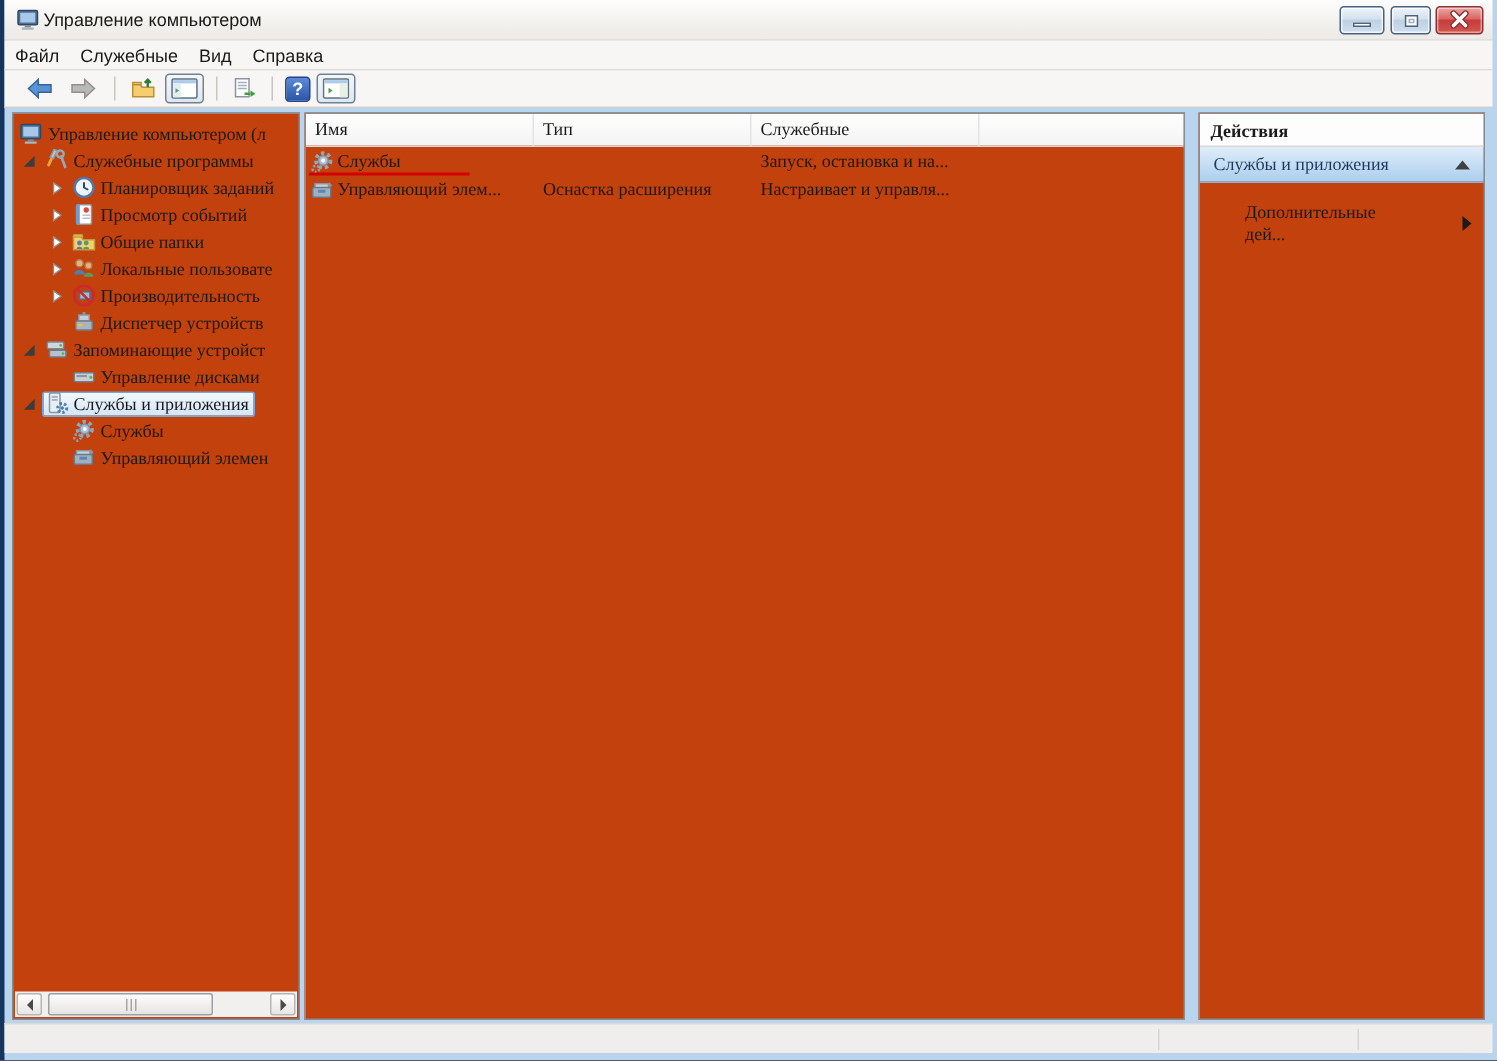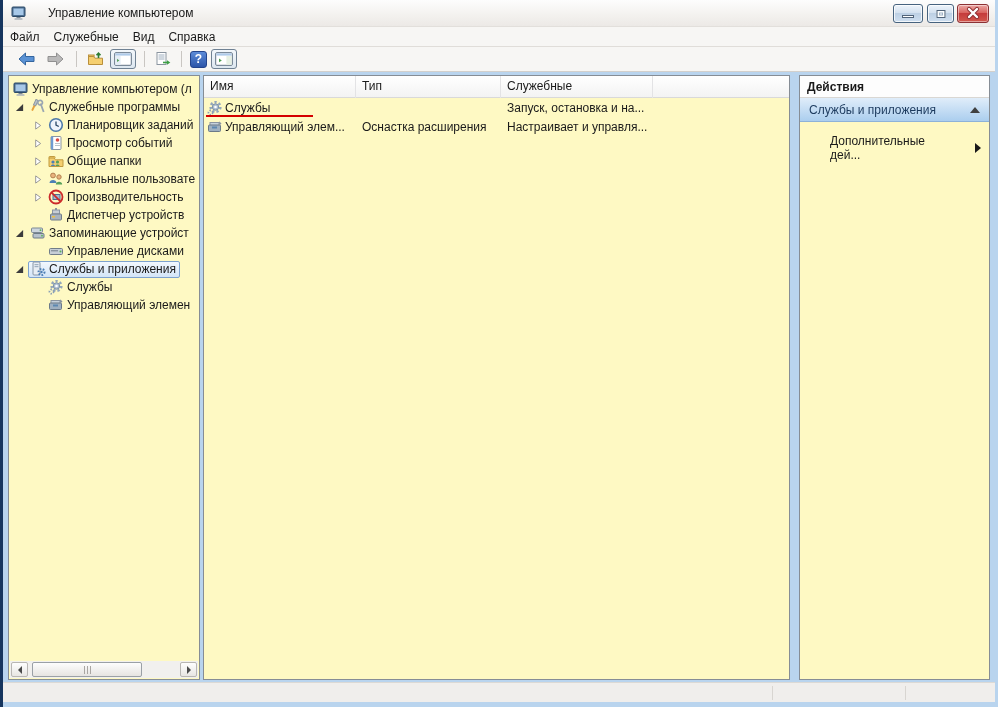--- a/index.html
+++ b/index.html
@@ -10,21 +10,21 @@
     font-family:"Liberation Sans",sans-serif;font-size:12px;color:#1a1a1a;
     overflow:hidden;
   }
   #navy-edge{position:absolute;left:0;top:0;width:3px;height:707px;background:#16355e;}
 
   
   #titlebar{position:absolute;left:3px;top:0;width:992px;height:27px;
     background:linear-gradient(180deg,#fdfdfd,#f3f1ee 60%,#ece9e6);
     display:flex;align-items:center;border-bottom:1px solid #e2dfdb;}
   #titlebar .app-ico{margin-left:8px;width:16px;height:16px;}
-  #titlebar .ttl{margin-left:21px;}
+  #titlebar .ttl{margin-left:2px;}
   .wbtn{position:absolute;top:4px;height:19px;border:1px solid #47637f;border-radius:3px;
     background:linear-gradient(180deg,#eef4fb 0%,#d4e1ef 45%,#bdd0e4 50%,#cfdff0 100%);
     box-shadow:inset 0 0 0 1px rgba(255,255,255,.75);cursor:default;}
   #btn-min{left:893px;width:30px;}
   #btn-restore{left:927px;width:27px;}
   #btn-close{left:957px;width:32px;border-color:#8c3134;
     background:linear-gradient(180deg,#eba9a6 0%,#d96560 45%,#c53c3c 50%,#d2574c 100%);
     box-shadow:inset 0 0 0 1px rgba(255,255,255,.45);}
   .glyph-min{position:absolute;left:50%;bottom:4px;transform:translateX(-50%);
     width:12px;height:3px;background:#fdfefe;border:1px solid #51647a;}
@@ -40,21 +40,21 @@
   #toolbar{position:absolute;left:3px;top:47px;width:992px;height:25px;
     background:#f7f6f4;border-bottom:1px solid #d3d0cc;display:flex;align-items:center;padding-left:11px;gap:4px;}
   .tsep{width:1px;height:16px;background:#c9c6c2;margin:0 4px;}
   .tbtn{display:flex;align-items:center;justify-content:center;padding:1px;border:1px solid transparent;border-radius:3px;}
   .tbtn.pressed{border:1px solid #6f8193;background:linear-gradient(#f3f7fb,#dde7f0);padding:2px 3px;}
   .help-btn{width:17px;height:17px;border-radius:3px;
     background:linear-gradient(#5c8bd8,#2c55a8);color:#fff;font-weight:bold;font-size:12px;
     display:flex;align-items:center;justify-content:center;border:1px solid #23448c;}
 
   
-  .panel{position:absolute;top:75px;height:605px;background:#fef9c3;border:1px solid #868d95;}
+  .panel{position:absolute;top:75px;height:605px;background:#c2410c;border:1px solid #868d95;font-family:Liberation Serif, serif;}
 
   
   #tree-panel{left:8px;width:192px;overflow:hidden;}
   #tree{padding-top:4px;white-space:nowrap;}
   .trow{height:18px;display:flex;align-items:center;}
   .trow .exp{width:17px;flex:0 0 17px;display:flex;align-items:center;justify-content:center;}
   .lvl0{padding-left:2px;}
   .lvl1{padding-left:2px;}
   .lvl2{padding-left:20px;}
   .grp{display:flex;align-items:center;gap:3px;padding:0 3px 0 1px;border:1px solid transparent;border-radius:2px;height:17px;}

